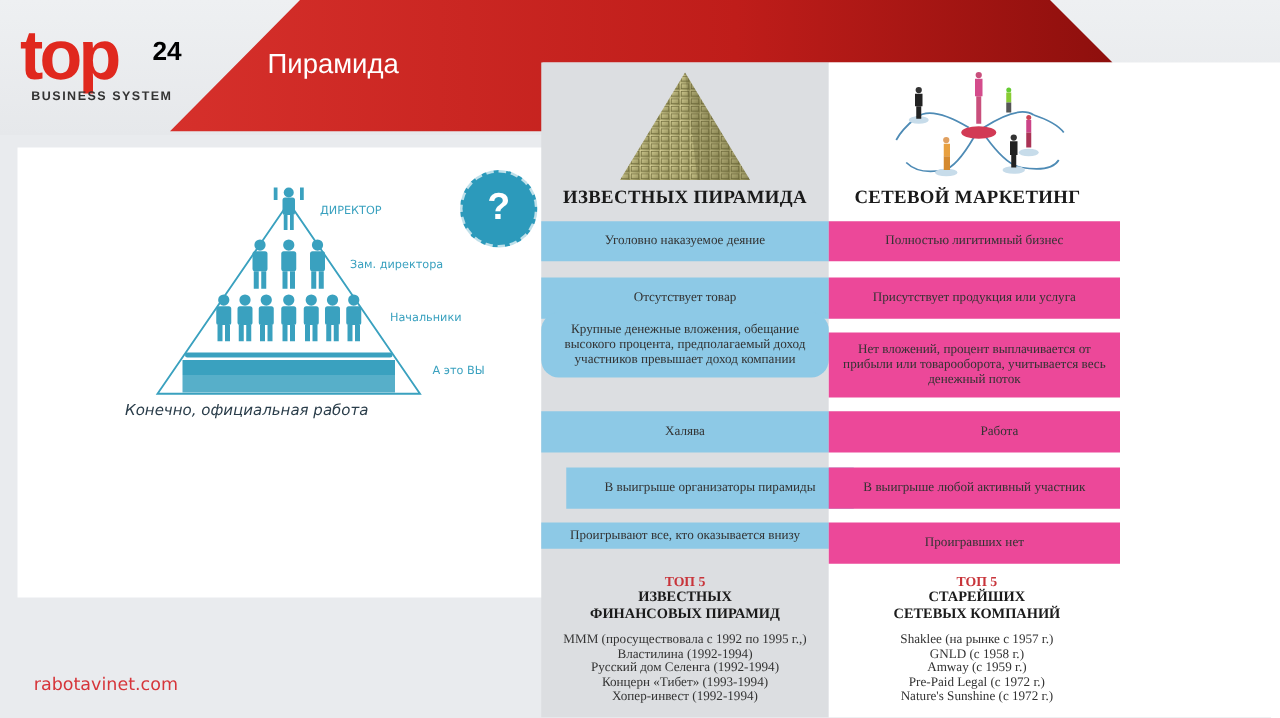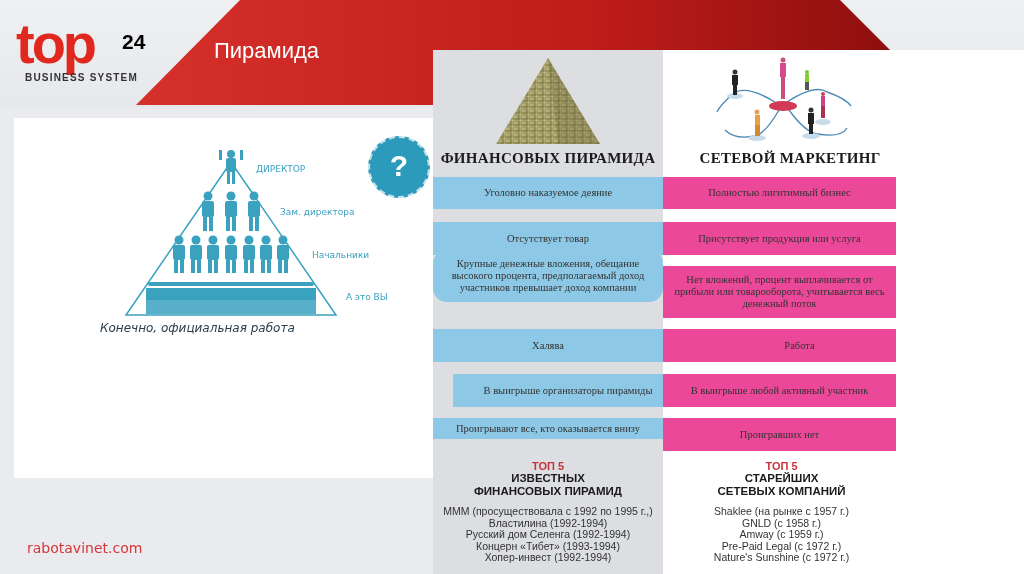--- a/index.html
+++ b/index.html
@@ -33,21 +33,21 @@
     
     .table { position: absolute; left: 433px; top: 50px; width: 467px; height: 524px; }
     .col-left { position: absolute; left: 0; top: 0; width: 230px; height: 524px; background: #dcdee1; }
     .col-right { position: absolute; left: 230px; top: 0; width: 237px; height: 524px; background: #ffffff; }
     .head-img { position: absolute; top: 4px; height: 96px; }
     .col-title { position: absolute; top: 100px; width: 230px; text-align: center; font-family: "Liberation Serif", serif; font-weight: bold; font-size: 15px; color: #1a1a1a; letter-spacing: 0.3px; }
     .cell { position: absolute; display: flex; align-items: center; justify-content: center; text-align: center; font-family: Liberation Serif, serif; font-size: 10.5px; line-height: 12px; color: #333; padding: 0 8px; }
     .cell.l { left: 0; width: 230px; background: #8dc9e6; }
     .cell.r { left: 230px; width: 233px; background: #ec4899; }
 
-    .top5 { position: absolute; top: 410px; width: 230px; text-align: center; font-family: Liberation Sans, sans-serif; }
+    .top5 { position: absolute; top: 410px; width: 230px; text-align: center; font-family: Liberation Serif, serif; }
     .top5 .t1 { font-size: 11px; font-weight: bold; color: #c8343a; line-height: 12px; }
     .top5 .t2 { font-size: 11.5px; font-weight: bold; color: #1a1a1a; line-height: 13px; }
     .top5 ul { list-style: none; margin-top: 8px; }
     .top5 li { font-size: 10.5px; color: #333; line-height: 11.5px; }
   </style>
 </head>
 <body>
 
 <div class="slide">
 
@@ -200,22 +200,22 @@
           <rect x="116" y="52" width="4" height="12" fill="#a35"></rect>
         <circle cx="52" cy="58" r="2.5" fill="#e0a060"></circle>
           <rect x="50" y="61" width="5" height="10" fill="#e8a040"></rect>
           <rect x="50" y="71" width="5" height="11" fill="#d58a30"></rect>
         <circle cx="106" cy="56" r="2.5" fill="#333"></circle>
           <rect x="103" y="59" width="6" height="11" fill="#222"></rect>
           <rect x="104" y="70" width="4" height="10" fill="#222"></rect>
       </g>
     </svg>
 
-    <div class="col-title" style="left:0;">ФИНАНСОВЫХ ПИРАМИДА</div>
-    <div class="col-title" style="left:230px;width:237px;padding-left:17px;">СЕТЕВОЙ МАРКЕТИНГ</div>
+    <div class="col-title" style="left:0;">ИЗВЕСТНЫХ ПИРАМИДА</div>
+    <div class="col-title" style="left:214px;width:237px;padding-left:17px;">СЕТЕВОЙ МАРКЕТИНГ</div>
 
     <div class="cell l" style="top:127px;height:32px;">Уголовно наказуемое деяние</div>
     <div class="cell r" style="top:127px;height:32px;">Полностью лигитимный бизнес</div>
 
     <div class="cell l" style="top:172px;height:33px;">Отсутствует товар</div>
     <div class="cell r" style="top:172px;height:33px;">Присутствует продукция или услуга</div>
 
     <div class="cell l" style="top:200px;height:52px;border-radius:14px;">Крупные денежные вложения, обещание высокого процента, предполагаемый доход участников превышает доход компании</div>
     <div class="cell r" style="top:216px;height:52px;">Нет вложений, процент выплачивается от прибыли или товарооборота, учитывается весь денежный поток</div>
 

